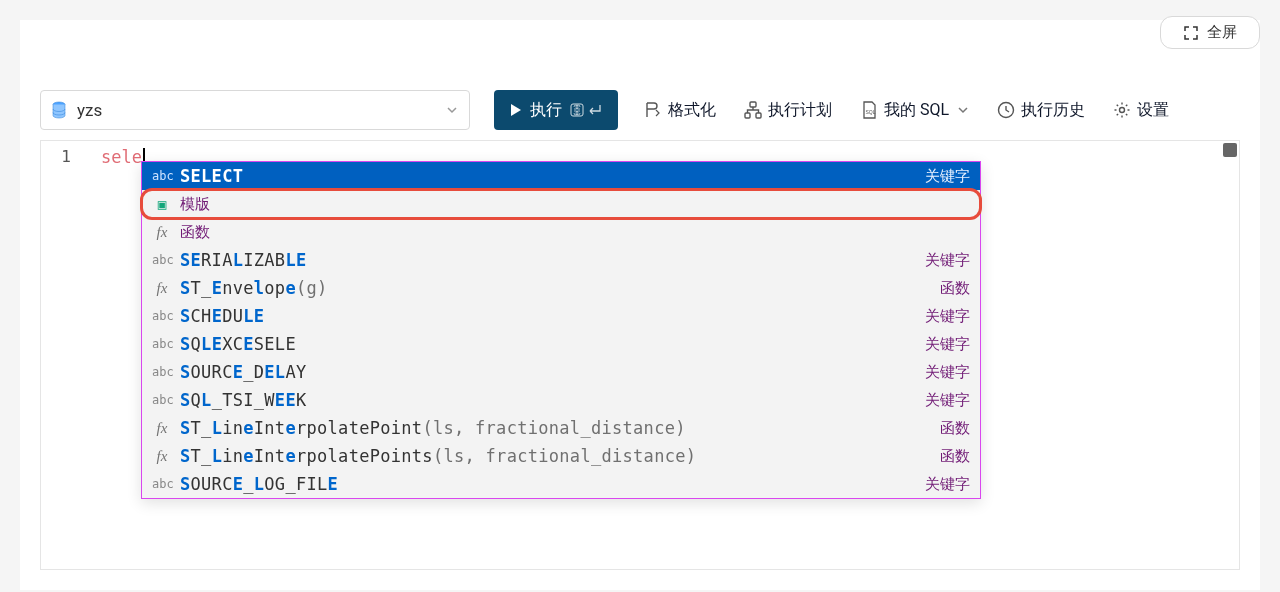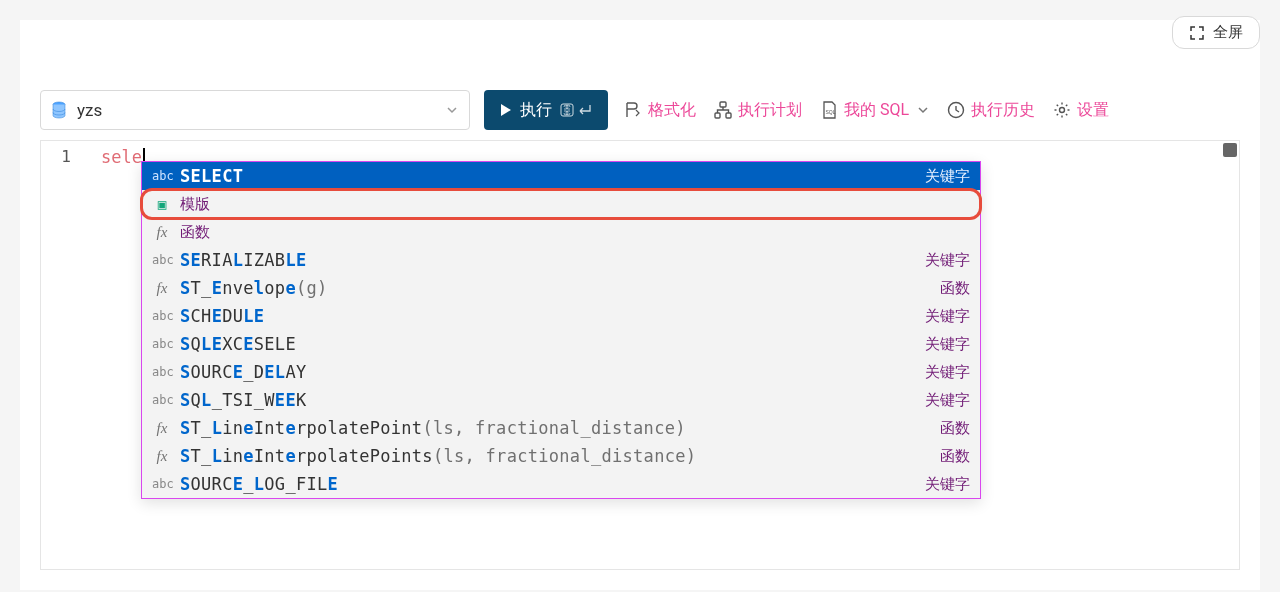--- a/index.html
+++ b/index.html
@@ -19,33 +19,33 @@
   .topbar-fullscreen {
     position: absolute;
     top: -4px;
     right: 0px;
     display: flex;
     justify-content: flex-end;
   }
   .fs-btn {
     border: 1px solid #d9d9d9;
     background: #fff;
-    padding: 6px 16px;
+    padding: 6px 22px;
     border-radius: 12px;
     display: flex;
     align-items: center;
     gap: 8px;
     cursor: pointer;
     font-size: 15px;
     color: #333;
   }
   .toolbar {
     display: flex;
     align-items: center;
-    gap: 14px;
+    gap: 24px;
     margin-top: 50px;
     margin-bottom: 10px;
   }
   .db-select {
     display: flex;
     align-items: center;
     border: 1px solid #d9d9d9;
     border-radius: 4px;
     padding: 4px 10px;
     width: 430px;
@@ -74,21 +74,21 @@
     font-size: 14px;
     display: flex;
     align-items: center;
     gap: 2px;
   }
   .toolbar-item {
     display: flex;
     align-items: center;
     gap: 6px;
     font-size: 16px;
-    color: #ec4899;
+    color: #0f172a;
     cursor: pointer;
     padding: 4px 2px;
   }
   .toolbar-item .chev { margin-left: 2px; color: #666; }
   .editor-wrap {
     border: 1px solid #e5e5e5;
     background: #fff;
     position: relative;
     height: 430px;
   }

